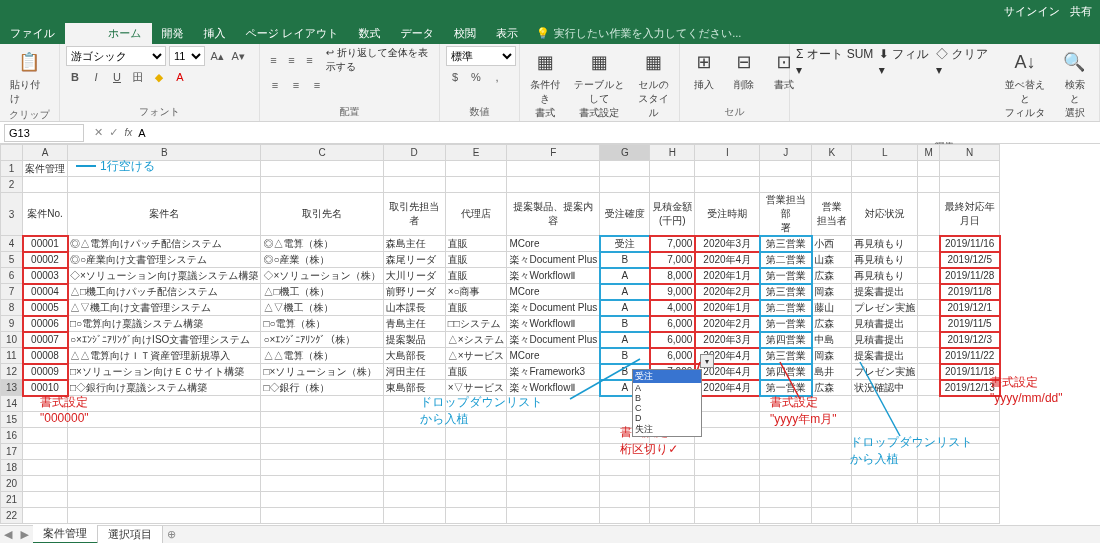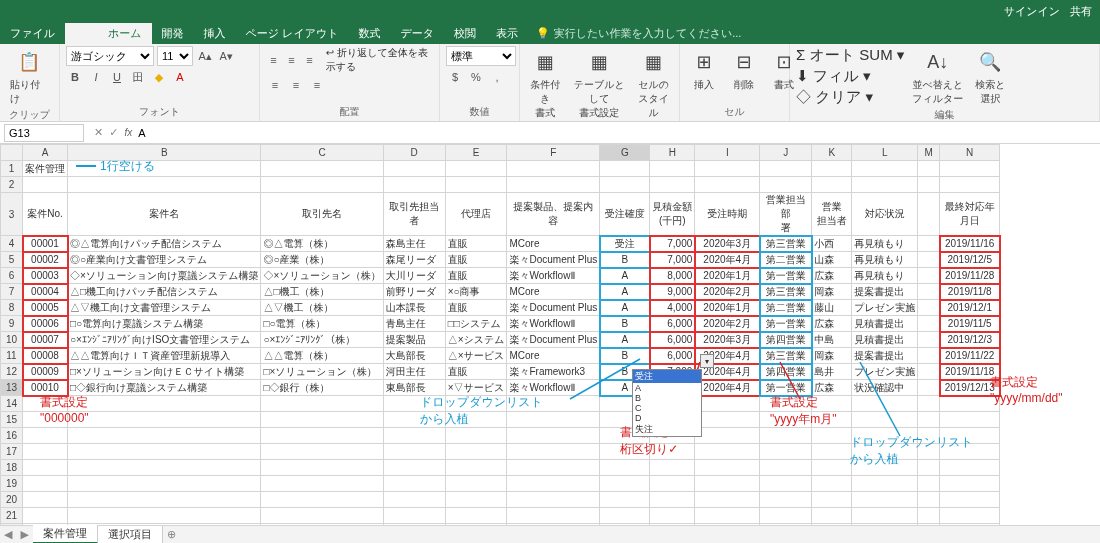--- a/index.html
+++ b/index.html
@@ -76,21 +76,21 @@
         <div class="bigbtn">
           <div class="ic">📋</div>
           <span>貼り付け</span>
         </div>
       </div>
     <div class="lbl">クリップボード</div>
   </div>
   <div class="rgroup" style="width:200px">
     <div class="tools" style="flex-direction:column;gap:2px">
       <div class="minirow">
-        <select class="fontbox" style="width:88px"><option>游ゴシック</option></select>
+        <select class="fontbox" style="width:100px"><option>游ゴシック</option></select>
         <select class="fontbox" style="width:36px"><option>11</option></select>
         <span class="b">A▴</span>
         <span class="b">A▾</span>
       </div>
       <div class="minirow">
         <span class="b">
             <b>B</b>
           </span>
         <span class="b">
             <i>I</i>
@@ -164,21 +164,21 @@
         </div>
       <div class="bigbtn">
           <div class="ic">⊡</div>
           <span>書式</span>
         </div>
     </div>
     <div class="lbl">セル</div>
   </div>
   <div class="rgroup" style="flex:1">
     <div class="tools">
-      <div style="font-size:15px;display:flex;flex-direction:column;gap:2px">
+      <div style="font-size:12px;display:flex;flex-direction:row;gap:2px">
         <span>Σ <span>オート SUM</span> ▾</span>
         <span>⬇ <span>フィル</span> ▾</span>
         <span>◇ <span>クリア</span> ▾</span>
       </div>
       <div class="bigbtn">
           <div class="ic">A↓</div>
           <span style="white-space:pre-line;text-align:center">並べ替えと
 フィルター</span>
         </div>
       <div class="bigbtn">
@@ -525,37 +525,20 @@
           <td></td>
           <td></td>
           <td></td>
           <td></td>
           <td></td>
           <td></td>
           <td></td>
           <td></td>
         </tr>
         <tr>
-          <th class="rowh">19</th>
-          <td></td>
-          <td></td>
-          <td></td>
-          <td></td>
-          <td></td>
-          <td></td>
-          <td></td>
-          <td></td>
-          <td></td>
-          <td></td>
-          <td></td>
-          <td></td>
-          <td></td>
-          <td></td>
-        </tr>
-        <tr>
           <th class="rowh">20</th>
           <td></td>
           <td></td>
           <td></td>
           <td></td>
           <td></td>
           <td></td>
           <td></td>
           <td></td>
           <td></td>

